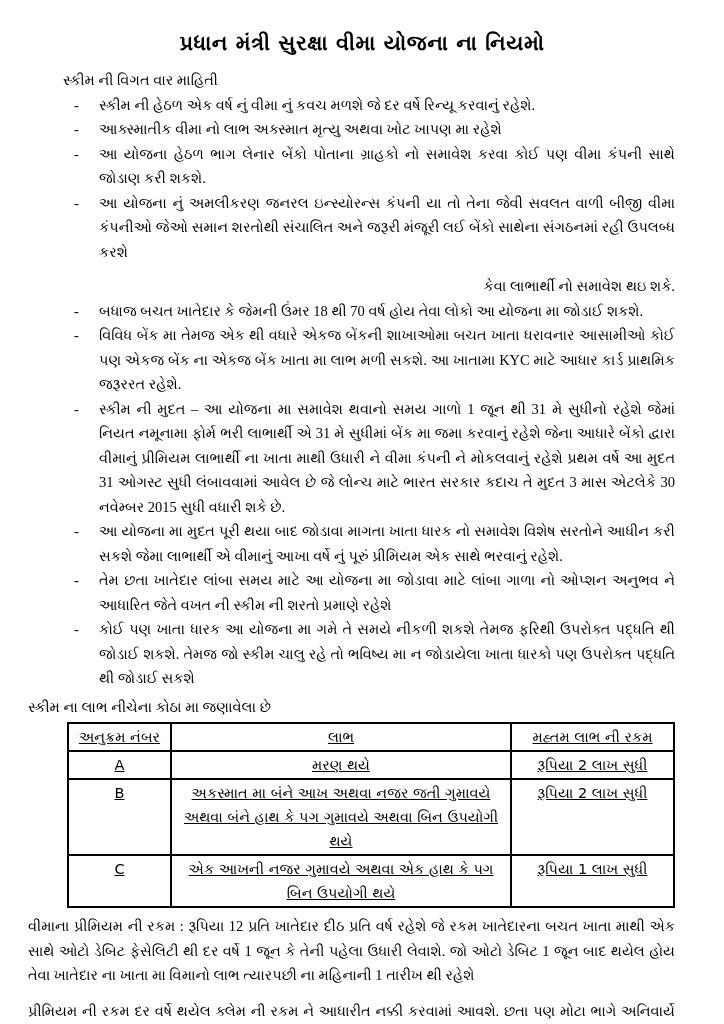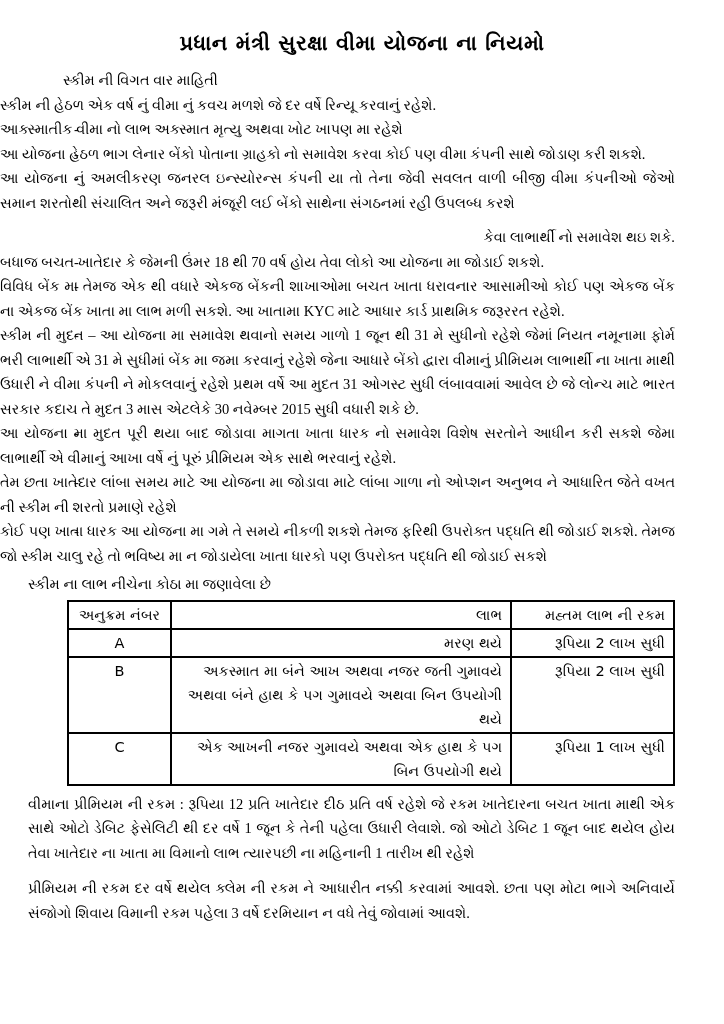--- a/index.html
+++ b/index.html
@@ -34,48 +34,50 @@
     margin: 10px 49px 0 28px;
     text-align: right;
   }
   ul.bullets {
     list-style: none;
     margin: 0 49px 0 0;
     padding: 0;
   }
   ul.bullets li {
     position: relative;
+    padding-left: 99px;
     text-align: justify;
   }
   ul.bullets li::before {
     content: "-";
     position: absolute;
     left: 74px;
     top: 0;
   }
   .benefits-intro {
     margin: 4px 49px 0 28px;
   }
   table.benefits {
     border-collapse: collapse;
     margin: 3px 0 0 67px;
     width: 606px;
     table-layout: fixed;
+    text-decoration: underline;
   }
   table.benefits col.c1 { width: 103px; }
   table.benefits col.c2 { width: 340px; }
   table.benefits col.c3 { width: 163px; }
   table.benefits th, table.benefits td {
     border: 2px solid #000000;
     font-size: 14.5px;
     font-weight: normal;
     line-height: 24px;
     padding: 1px 8px;
     vertical-align: top;
-    text-align: right;
+    text-align: center;
     overflow: hidden;
   }
   .cell-center { text-align: center !important; }
   p.para {
     margin: 6px 49px 0 28px;
     text-align: justify;
   }
   p.para.second { margin-top: 11px; }
 </style>
 </head>

